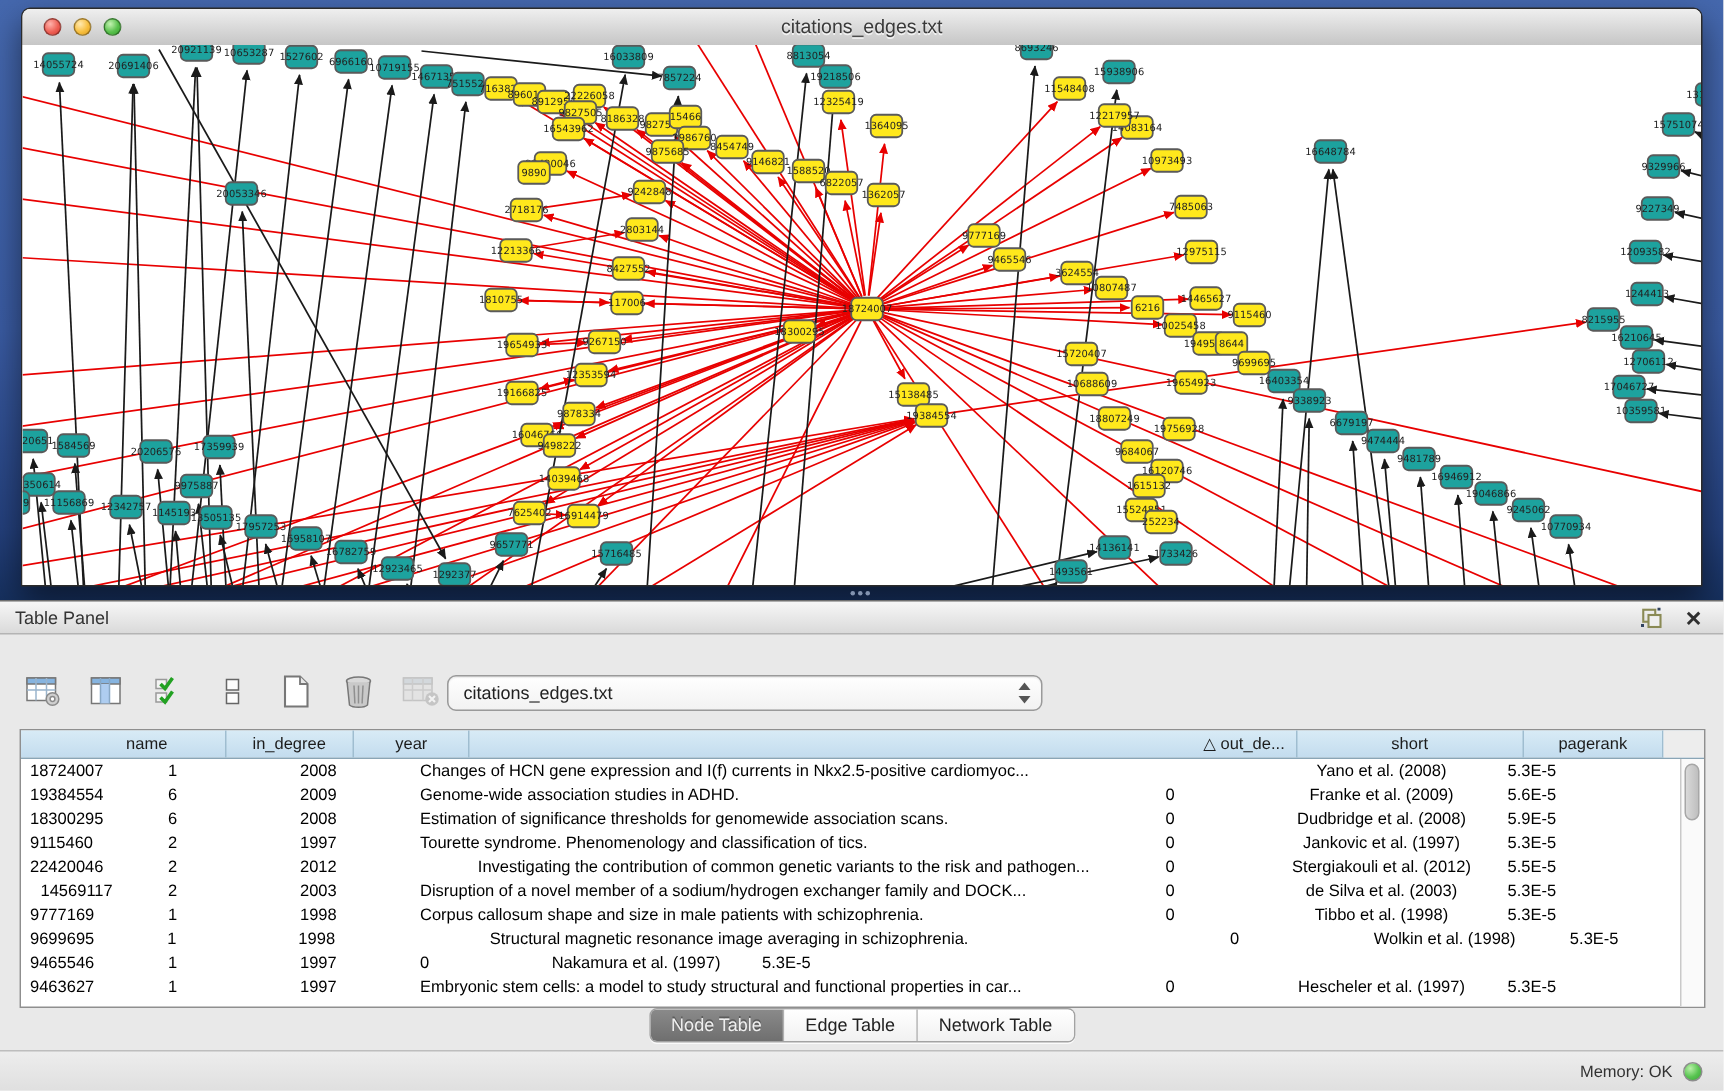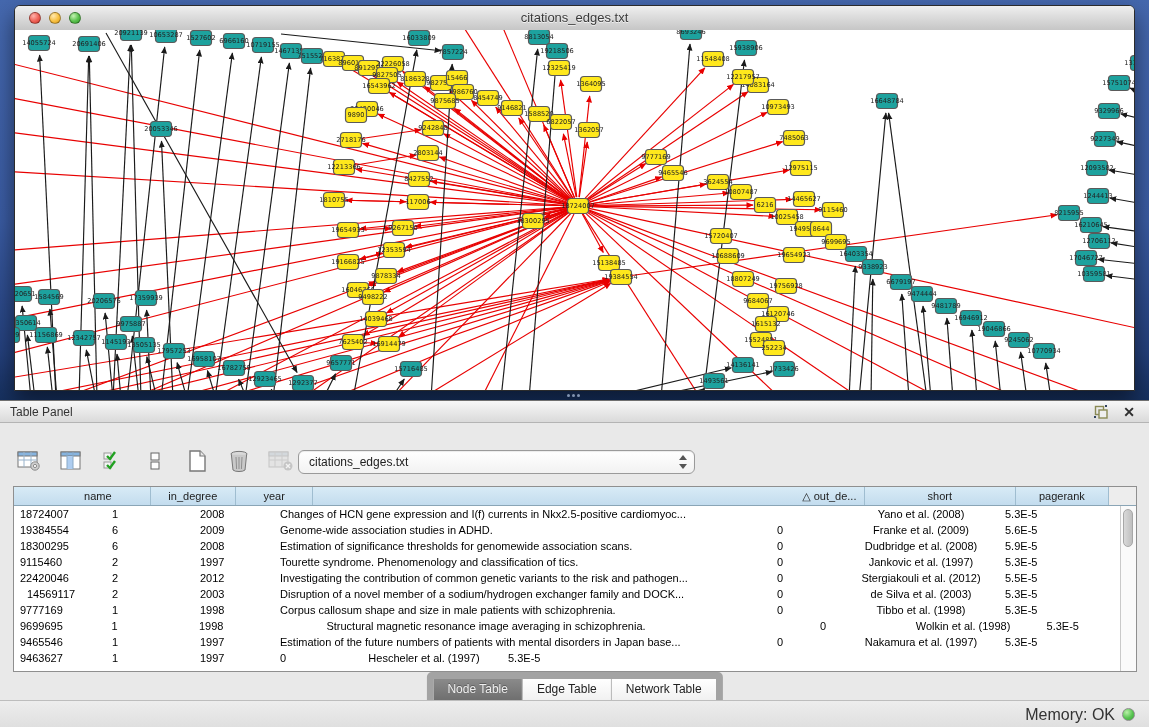--- a/index.html
+++ b/index.html
@@ -50,29 +50,29 @@
   .th.filler{background:#ededed;border-right:none;}
   .trow{display:flex;height:16px;}
   .td{box-sizing:border-box;padding:0 6px;font-size:11px;color:#000;line-height:16px;
       overflow:hidden;white-space:nowrap;}
   .td.center{text-align:center;}
   .vscroll{position:absolute;right:0;top:19px;bottom:0;width:15px;background:#fafafa;border-left:1px solid #c9c9c9;}
   .vthumb{position:absolute;left:2px;top:3px;width:10px;height:38px;border-radius:6px;
           background:linear-gradient(90deg,#d9d9d9,#bfbfbf);border:1px solid #a7a7a7;box-sizing:border-box;}
   
   .tabs{position:absolute;left:50%;transform:translateX(-50%);top:272px;height:21px;display:inline-flex;
-        border:7px solid #a3a3a3;border-radius:5px;overflow:hidden;background:#fdfdfd;box-shadow:0 1px 0 rgba(255,255,255,.8);}
+        border:1px solid #a3a3a3;border-radius:5px;overflow:hidden;background:#fdfdfd;box-shadow:0 1px 0 rgba(255,255,255,.8);}
   .tab{padding:0 14px;font-size:12px;line-height:20px;color:#222;border-right:1px solid #b0b0b0;background:linear-gradient(180deg,#ffffff,#f1f1f1);}
   .tab:last-child{border-right:none;}
   .tab.active{background:linear-gradient(180deg,#8a8a8a,#6f6f6f);color:#efefef;text-shadow:0 -1px 0 rgba(0,0,0,.3);}
   
   .status-bar{position:absolute;left:0;top:700px;width:1149px;height:27px;background:linear-gradient(180deg,#ededed,#dfdfdf);
               border-top:1px solid #bdbdbd;}
   .mem{position:absolute;right:14px;top:0;height:27px;display:flex;align-items:center;gap:7px;}
-  .mem-label{font-size:16px;color:#333;}
+  .mem-label{font-size:11px;color:#333;}
   .mem-dot{width:13px;height:13px;border-radius:50%;border:1px solid #8d8d8d;box-sizing:border-box;
            background:radial-gradient(circle at 35% 30%,#b9f0a8,#57c450 55%,#3aa437);}
 </style>
 </head>
 <body>
 
 <div class="desktop">
   <div class="net-window">
     <div class="titlebar">
       <div class="lights">
@@ -894,21 +894,21 @@
           <div class="td" style="width: 80px;">1997</div>
           <div class="td" style="width: 497px;">Tourette syndrome. Phenomenology and classification of tics.</div>
           <div class="td" style="width: 72px;">0</div>
           <div class="td center" style="width: 156px;">Jankovic et al. (1997)</div>
           <div class="td" style="width: 96px;">5.3E-5</div>
         </div>
         <div class="trow">
           <div class="td" style="width: 92px;">22420046</div>
           <div class="td" style="width: 88px;">2</div>
           <div class="td" style="width: 80px;">2012</div>
-          <div class="td" style="width: 497px;">Investigating the contribution of common genetic variants to the risk and pathogen...</div>
+          <div class="td" style="width: 497px; text-align: center;">Investigating the contribution of common genetic variants to the risk and pathogen...</div>
           <div class="td" style="width: 72px;">0</div>
           <div class="td center" style="width: 156px;">Stergiakouli et al. (2012)</div>
           <div class="td" style="width: 96px;">5.5E-5</div>
         </div>
         <div class="trow">
           <div class="td" style="width: 92px; padding-left: 13px;">14569117</div>
           <div class="td" style="width: 88px;">2</div>
           <div class="td" style="width: 80px;">2003</div>
           <div class="td" style="width: 497px;">Disruption of a novel member of a sodium/hydrogen exchanger family and DOCK...</div>
           <div class="td" style="width: 72px;">0</div>
@@ -930,29 +930,29 @@
           <div class="td" style="width: 80px;">1998</div>
           <div class="td" style="width: 497px; margin-left: 48px;">Structural magnetic resonance image averaging in schizophrenia.</div>
           <div class="td" style="width: 72px;">0</div>
           <div class="td center" style="width: 156px;">Wolkin et al. (1998)</div>
           <div class="td" style="width: 96px;">5.3E-5</div>
         </div>
         <div class="trow">
           <div class="td" style="width: 92px;">9465546</div>
           <div class="td" style="width: 88px;">1</div>
           <div class="td" style="width: 80px;">1997</div>
-          <div class="td" style="width: 497px;">Estimation of the future numbers of patients with mental disorders in Japan base...</div>
           <div class="td" style="width: 72px;">0</div>
           <div class="td center" style="width: 156px;">Nakamura et al. (1997)</div>
           <div class="td" style="width: 96px;">5.3E-5</div>
         </div>
         <div class="trow">
           <div class="td" style="width: 92px;">9463627</div>
           <div class="td" style="width: 88px;">1</div>
           <div class="td" style="width: 80px;">1997</div>
+          <div class="td" style="width: 497px;">Embryonic stem cells: a model to study structural and functional properties in car...</div>
           <div class="td" style="width: 72px;">0</div>
           <div class="td center" style="width: 156px;">Hescheler et al. (1997)</div>
           <div class="td" style="width: 96px;">5.3E-5</div>
         </div>
       </div>
     <div class="vscroll">
       <div class="vthumb"></div>
     </div>
   </div>
 

